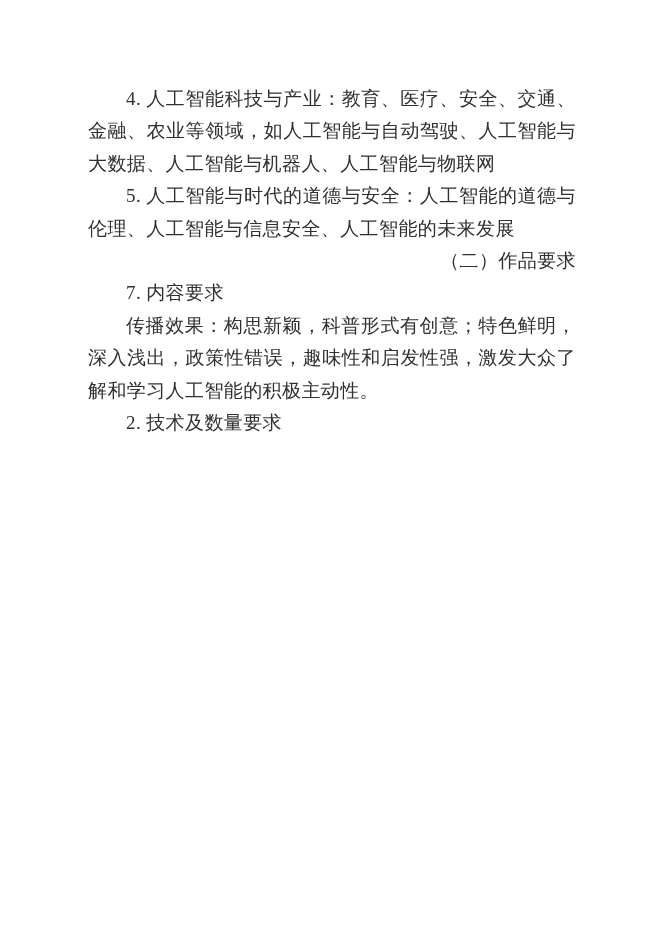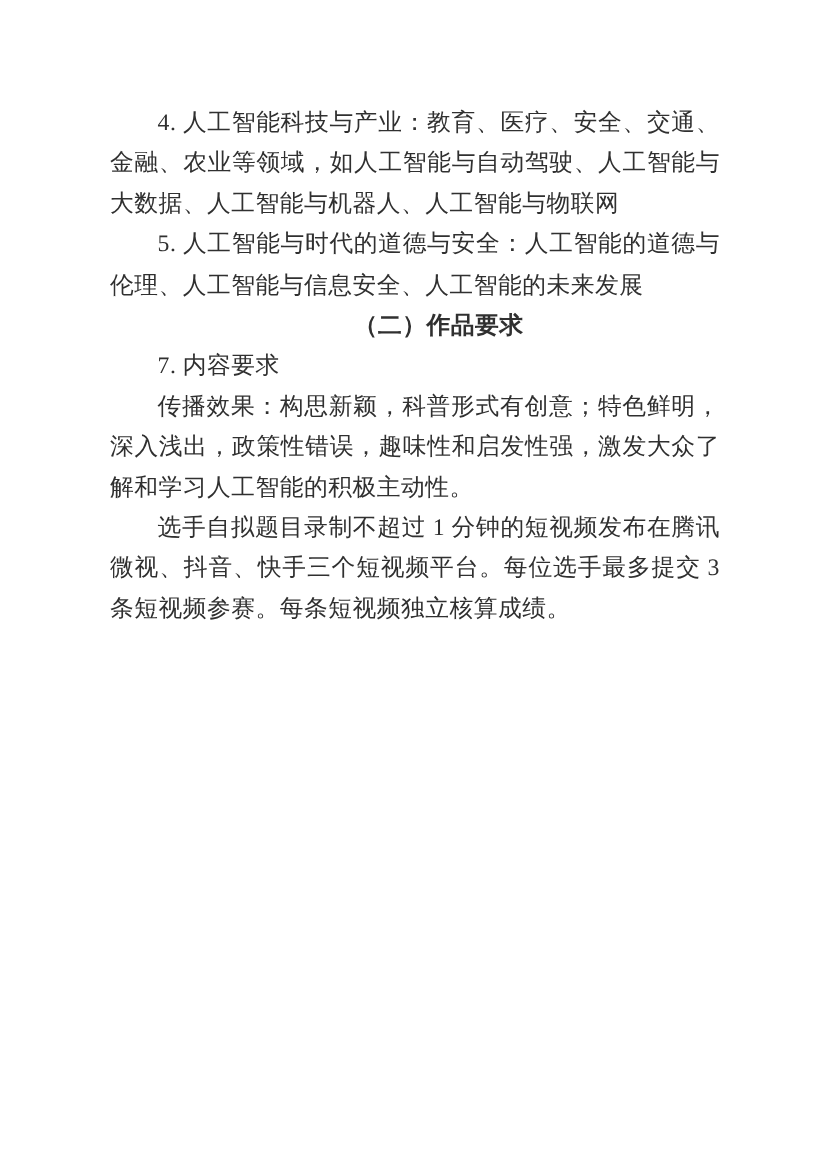--- a/index.html
+++ b/index.html
@@ -27,29 +27,29 @@
     text-justify: inter-character;
     letter-spacing: 0.4px;
   }
   .para {
     margin: 0;
     padding: 0;
     text-indent: 2em;
     word-break: break-all;
   }
   .para.heading {
-    font-weight: 700;
-    text-align: center;
+    font-weight: 400;
+    text-align: right;
   }
 </style>
 </head>
 <body>
 
 <div class="page">
   <div class="doc-content" style="color: rgb(48, 48, 48);">
       <p class="para">4. 人工智能科技与产业：教育、医疗、安全、交通、金融、农业等领域，如人工智能与自动驾驶、人工智能与大数据、人工智能与机器人、人工智能与物联网</p>
       <p class="para">5. 人工智能与时代的道德与安全：人工智能的道德与伦理、人工智能与信息安全、人工智能的未来发展</p>
       <p class="para heading">（二）作品要求</p>
       <p class="para">7. 内容要求</p>
       <p class="para">传播效果：构思新颖，科普形式有创意；特色鲜明，深入浅出，政策性错误，趣味性和启发性强，激发大众了解和学习人工智能的积极主动性。</p>
-      <p class="para">选手自拟题目录制不超过 1 分钟的短视频发布在腾讯微视、抖音、快手三个短视频平台。每位选手最多提交 3 条短视频参赛。每条短视频独立核算成绩。</p>
+      <p class="para">2. 技术及数量要求</p>
     </div>
 </div>
 
 </body></html>

